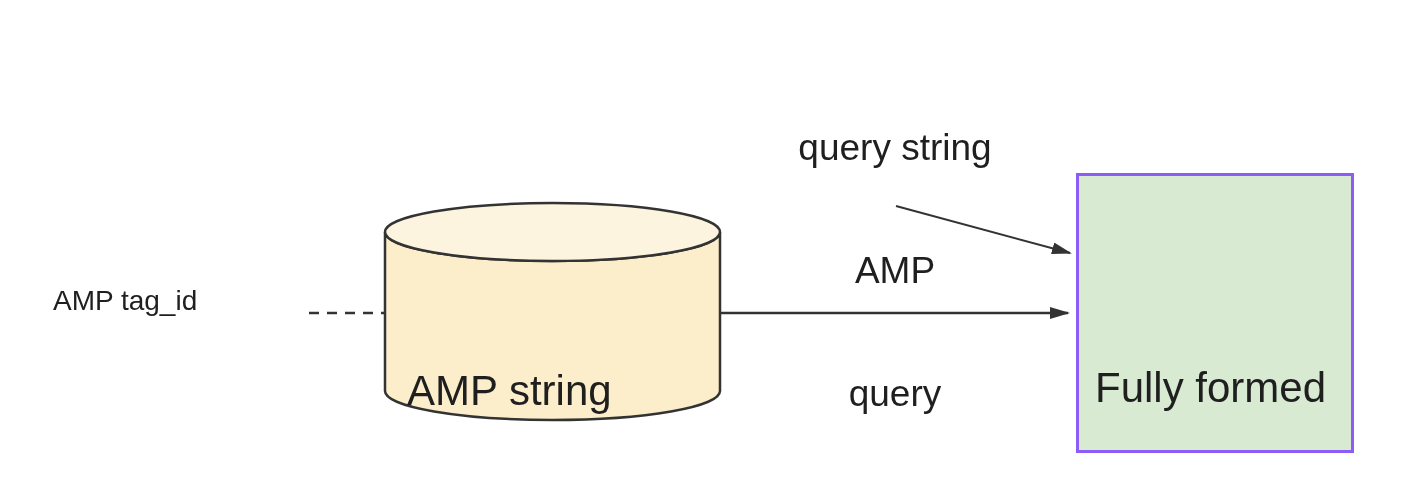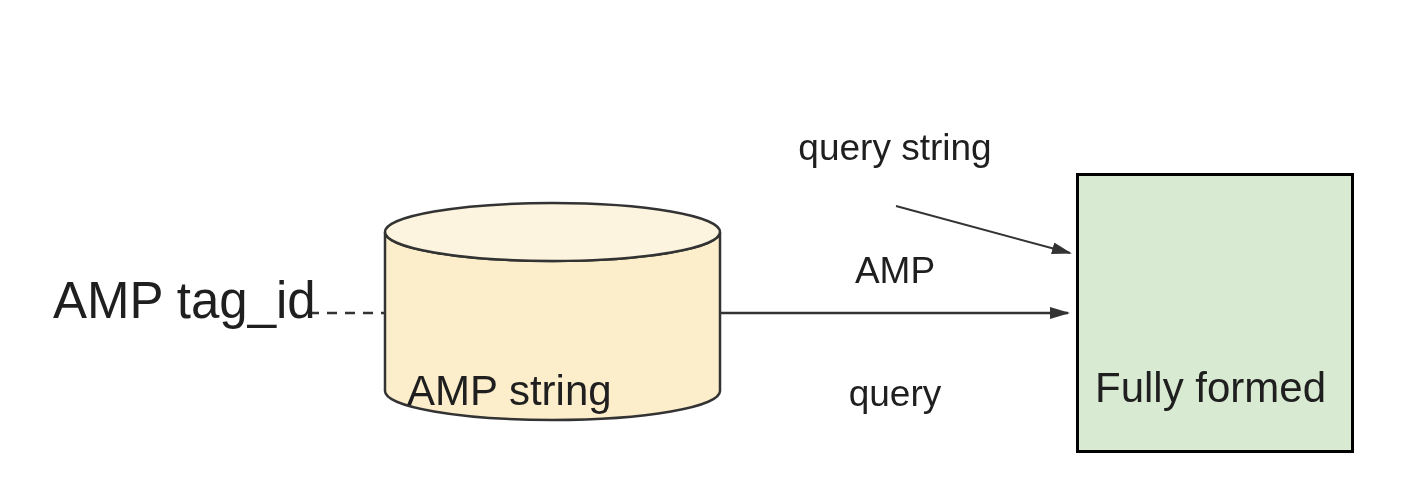--- a/index.html
+++ b/index.html
@@ -26,21 +26,21 @@
   .label {
     position: absolute;
     white-space: pre;
   }
   .label .line {
     display: block;
   }
   #tagid-label {
     left: 53px;
     top: 278px;
-    font-size: 51px;
+    font-size: 28px;
     line-height: 46px;
   }
   #cylinder-label {
     left: 407px;
     top: 278px;
     font-size: 42px;
     line-height: 45px;
   }
   #query-params-label {
     left: 735px;
@@ -50,21 +50,21 @@
     font-size: 37px;
     line-height: 41px;
   }
   #ortb-node {
     position: absolute;
     left: 1076px;
     top: 173px;
     width: 278px;
     height: 280px;
     background: #d9ead3;
-    border: 3px solid #000000;
+    border: 3px solid #8b5cf6;
     box-sizing: border-box;
   }
   #ortb-label {
     position: absolute;
     left: 16px;
     top: 82px;
     font-size: 42px;
     line-height: 52px;
     white-space: pre;
   }

